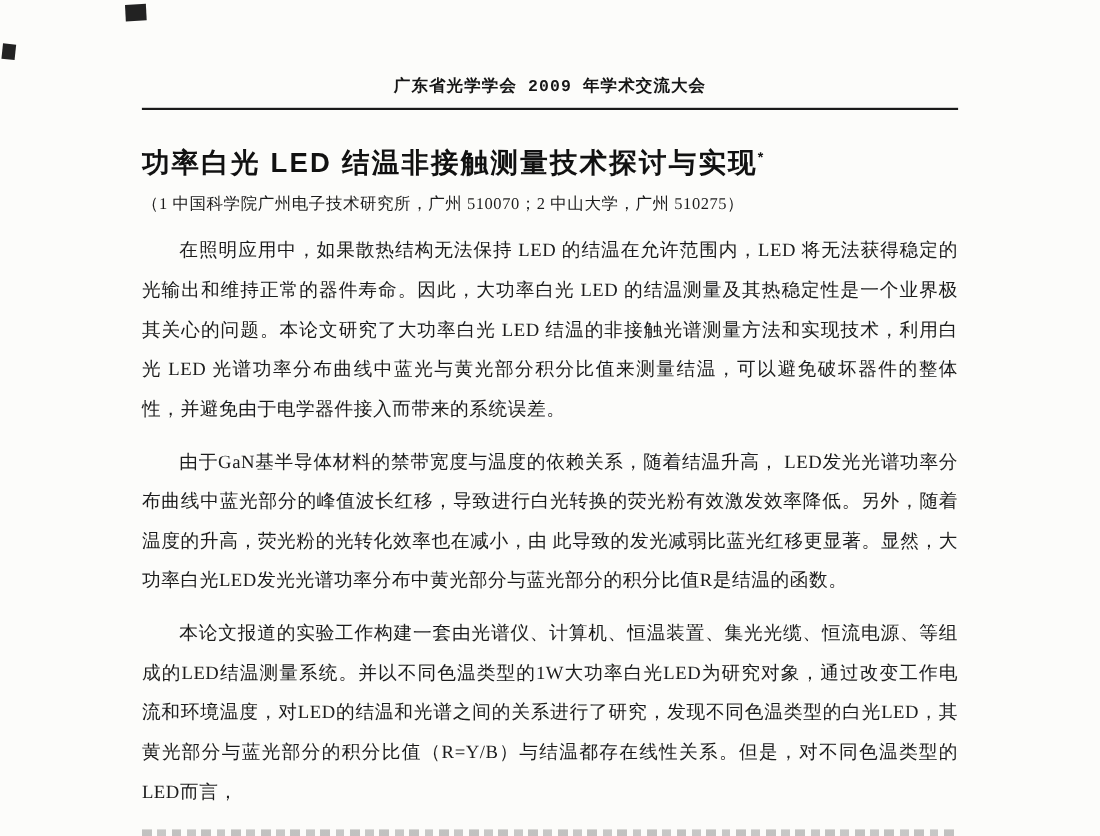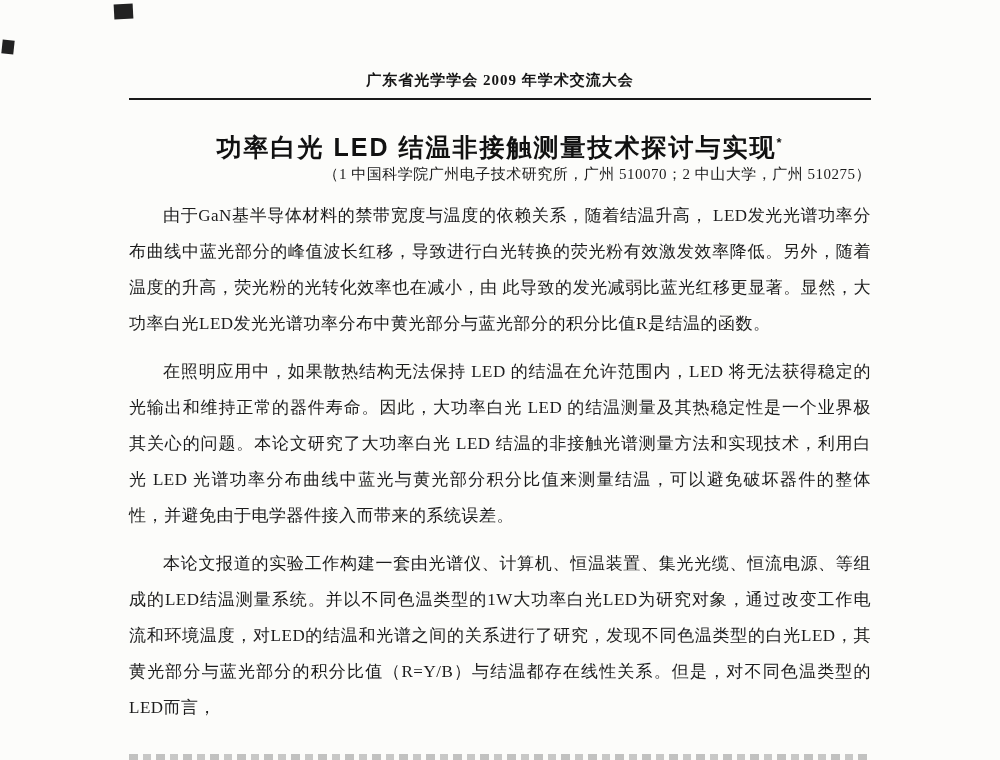--- a/index.html
+++ b/index.html
@@ -18,56 +18,56 @@
   
   .artifact{position:absolute;background:#222;}
   .artifact-1{left:114px;top:4px;width:19px;height:15px;transform:rotate(-3deg);}
   .artifact-2{left:2px;top:40px;width:12px;height:14px;transform:rotate(6deg);}
 
   .content{width:742px;margin:0 auto;}
 
   .header{
     padding-top:70px;
     text-align:center;
-    font-family:Liberation Serif, serif;
+    font-family:Liberation Mono, monospace;
     font-weight:bold;
     font-size:15px;
     letter-spacing:1px;
     line-height:20px;
     color:#161616;
   }
   .header-rule{
     width:742px;
     margin:8px auto 0;
     border-bottom:2px solid #1a1a1a;
     height:0;
   }
   .title{
     margin:26px auto 0;
-    text-align:center;
+    text-align:left;
     font-family:"Liberation Sans","DejaVu Sans",sans-serif;
     font-size:25px;
     font-weight:bold;
     letter-spacing:2px;
     line-height:34px;
     color:#111;
   }
   .title sup{font-size:13px;vertical-align:super;}
   .authors{
     margin-top:44px;
     text-align:center;
     font-size:16px;
     line-height:22px;
     letter-spacing:1px;
   }
   .authors sup{font-size:11px;font-weight:bold;vertical-align:super;}
   .author-sep{display:inline-block;min-width:18px;}
   .affiliation{
-    margin-top:0;
-    text-align:right;
+    margin-top:11px;
+    text-align:left;
     font-size:15px;
     line-height:21px;
     letter-spacing:0.5px;
   }
   .body{
     width:742px;
     margin:13px auto 0;
     font-size:17px;
     line-height:36px;
     text-align:justify;
@@ -104,22 +104,22 @@
     <div class="header">广东省光学学会 2009 年学术交流大会</div>
 
     <div class="header-rule"></div>
 
     <h1 class="title"><span>功率白光 LED 结温非接触测量技术探讨与实现</span><sup>*</sup></h1>
 
 
     <div class="affiliation">（1 中国科学院广州电子技术研究所，广州 510070；2 中山大学，广州 510275）</div>
 
     <div class="body">
+      <p>在照明应用中，如果散热结构无法保持 LED 的结温在允许范围内，LED 将无法获得稳定的光输出和维持正常的器件寿命。因此，大功率白光 LED 的结温测量及其热稳定性是一个业界极其关心的问题。本论文研究了大功率白光 LED 结温的非接触光谱测量方法和实现技术，利用白光 LED 光谱功率分布曲线中蓝光与黄光部分积分比值来测量结温，可以避免破坏器件的整体性，并避免由于电学器件接入而带来的系统误差。</p>
       <p>由于GaN基半导体材料的禁带宽度与温度的依赖关系，随着结温升高， LED发光光谱功率分布曲线中蓝光部分的峰值波长红移，导致进行白光转换的荧光粉有效激发效率降低。另外，随着温度的升高，荧光粉的光转化效率也在减小，由 此导致的发光减弱比蓝光红移更显著。显然，大功率白光LED发光光谱功率分布中黄光部分与蓝光部分的积分比值R是结温的函数。</p>
-      <p>在照明应用中，如果散热结构无法保持 LED 的结温在允许范围内，LED 将无法获得稳定的光输出和维持正常的器件寿命。因此，大功率白光 LED 的结温测量及其热稳定性是一个业界极其关心的问题。本论文研究了大功率白光 LED 结温的非接触光谱测量方法和实现技术，利用白光 LED 光谱功率分布曲线中蓝光与黄光部分积分比值来测量结温，可以避免破坏器件的整体性，并避免由于电学器件接入而带来的系统误差。</p>
       <p>本论文报道的实验工作构建一套由光谱仪、计算机、恒温装置、集光光缆、恒流电源、等组成的LED结温测量系统。并以不同色温类型的1W大功率白光LED为研究对象，通过改变工作电流和环境温度，对LED的结温和光谱之间的关系进行了研究，发现不同色温类型的白光LED，其黄光部分与蓝光部分的积分比值（R=Y/B）与结温都存在线性关系。但是，对不同色温类型的LED而言，</p>
     </div>
 
   </div>
 
   <div class="cutoff"></div>
 
 </div>
 
 </body></html>

